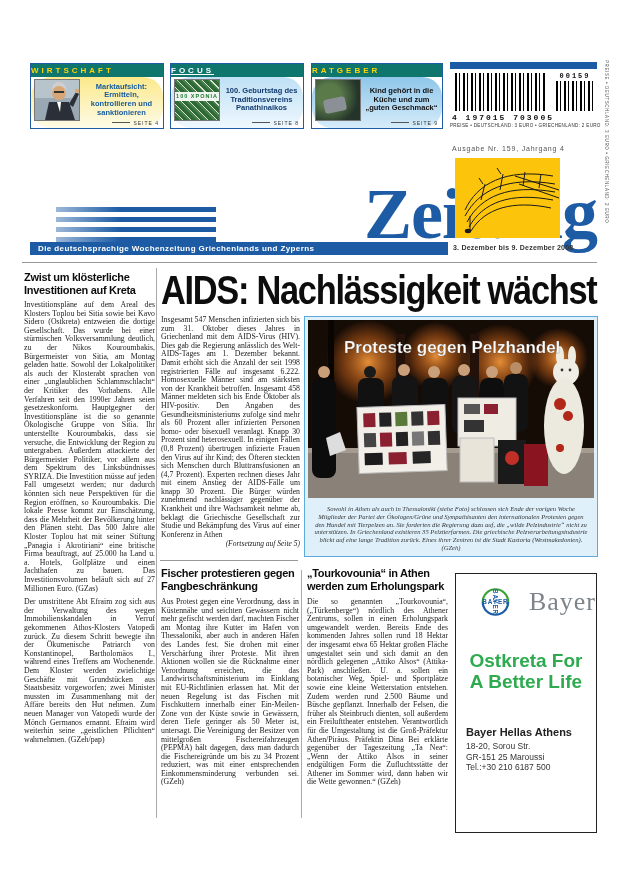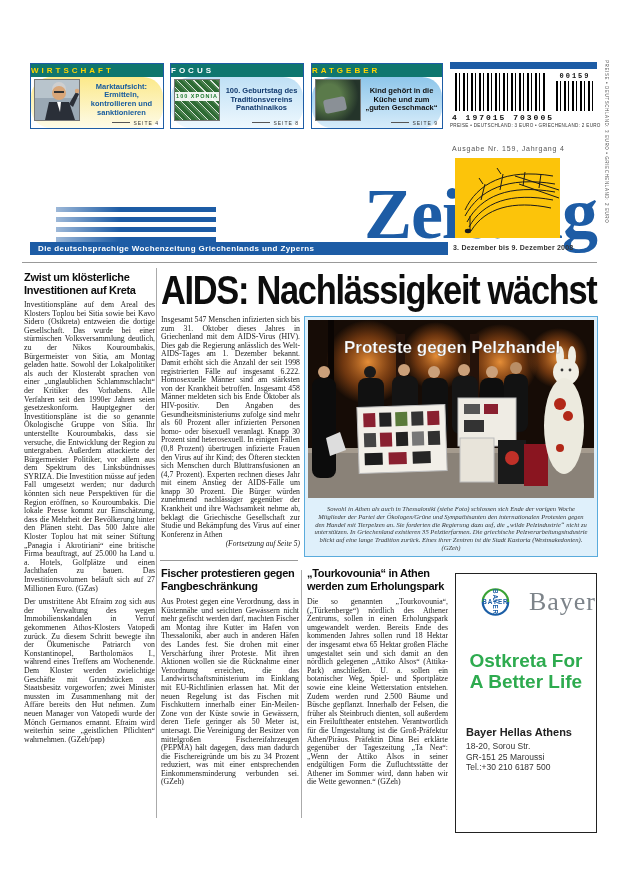--- a/index.html
+++ b/index.html
@@ -4,21 +4,21 @@
 <style>
   html,body{margin:0;padding:0;background:#e9e9e9;}
   .page{position:relative;width:618px;height:875px;background:#fff;margin:0 auto;overflow:hidden;
         font-family:"Liberation Serif",serif;color:#1a1a1a;}
   .abs{position:absolute;}
 
   
   .teaser{border:1px solid #1d5ca5;background:#fff;}
   .t-head{height:13px;background:#0f766e;color:#ffd400;
           font:bold 8px/13px "Liberation Sans",sans-serif;letter-spacing:3px;text-align:left;}
-  .t-head.white{color:#fff;}
+  .t-head.white{color:#fff;text-decoration:underline;}
   .t-body{display:flex;align-items:center;gap:3px;padding:3px 3px 8px 3px;height:40px;border-radius:20px;}
   .t-thumb{width:44px;height:40px;border:1px solid #777;flex:0 0 auto;position:relative;overflow:hidden;}
   .t-text{flex:1;text-align:center;font:bold 7.5px/8.6px "Liberation Sans",sans-serif;}
   .t-page{position:absolute;right:4px;bottom:2px;font:5px "Liberation Sans",sans-serif;
           letter-spacing:1px;color:#333;}
   .t-page .rule{display:inline-block;width:18px;border-top:1px solid #555;vertical-align:2px;margin-right:3px;}
   .gradY{background:linear-gradient(180deg,#fce98a,#fdfbe8);}
   .gradB1{background:linear-gradient(180deg,#bfe0f5,#eef8fe);}
   .gradB2{background:linear-gradient(180deg,#8ec6ea,#d7ecfa);}
 

